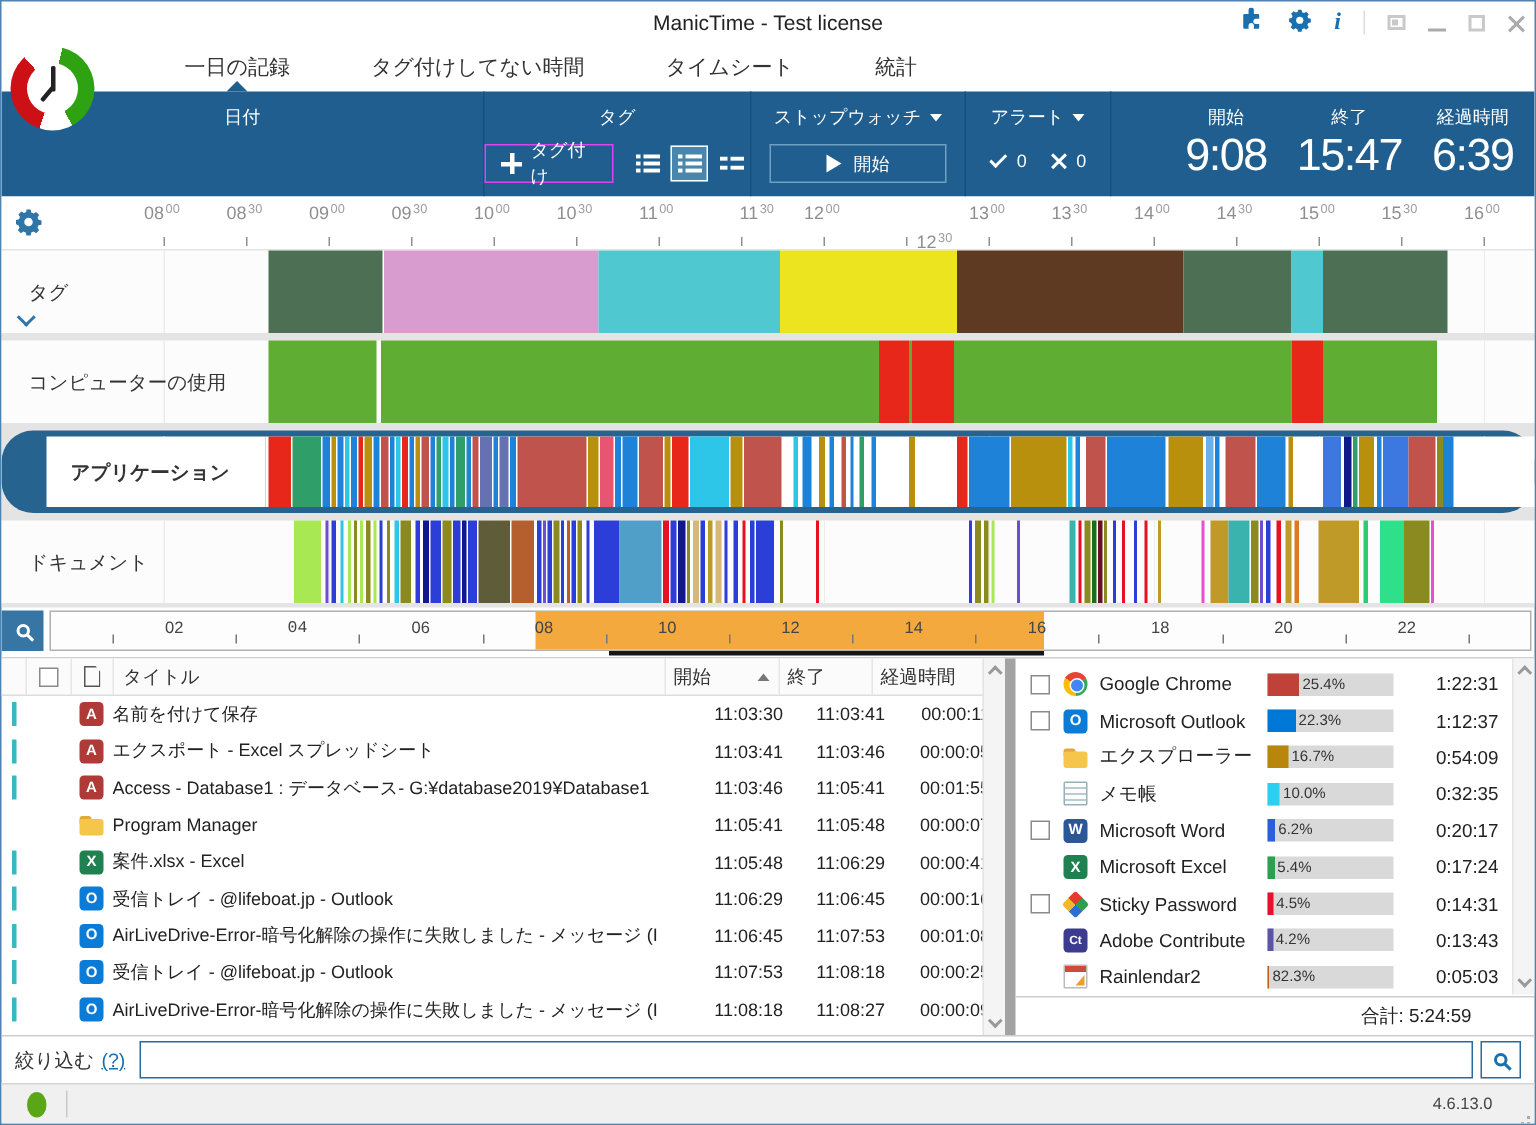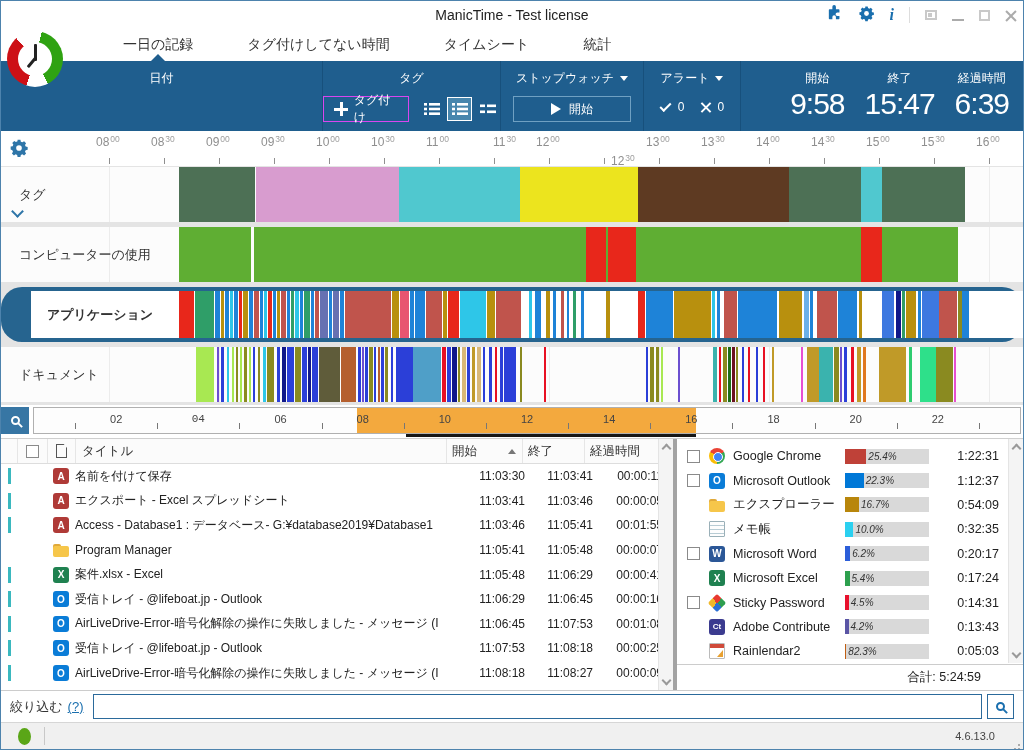--- a/index.html
+++ b/index.html
@@ -94,21 +94,21 @@
   .mag::after { content:''; position:absolute; width:2px; height:6px; background:currentColor; transform:rotate(-45deg); right:-3px; bottom:-5px; }
   .mag.white { color:#fff; } .mag.blue { color:#1a6fae; }
   .scrub-strip { position:relative; flex:1; height:27px; border:1px solid #b0b0b0; background:#fdfdfd; margin-left:4px; margin-right:2px; }
   .scrub-sel { position:absolute; top:0; bottom:0; background:#f3a93e; }
   .scrub-lab { position:absolute; top:5px; transform:translateX(-50%); font-size:11px; color:#444; }
   .scrub-tick { position:absolute; bottom:4px; width:1px; height:6px; background:#777; }
   .scrub-data { position:absolute; bottom:-4px; height:3px; background:#161616; }
 
   
   .main { height:252px; display:flex; flex:none; border-top:1px solid #cfcfcf; }
-  .table-wrap { width:676px; flex:none; display:flex; flex-direction:column; position:relative; border-right:4px solid #a3a3a3; }
+  .table-wrap { width:676px; flex:none; display:flex; flex-direction:column; position:relative; border-right:7px solid #a3a3a3; }
   .t-head { height:25px; display:flex; align-items:center; background:#fbfbfb; border-bottom:1px solid #ddd; font-size:12.5px; color:#333; flex:none; }
   .th-cell { display:flex; align-items:center; height:100%; border-left:1px solid #e6e6e6; }
   .th-ind { width:16px; border-left:none; }
   .th-cb { width:30px; justify-content:center; }
   .th-ico { width:28px; justify-content:center; }
   .th-title { flex:1; padding-left:6px; }
   .th-start { width:76px; padding-left:5px; position:relative; }
   .th-end { width:62px; padding-left:5px; }
   .th-dur { width:74px; padding-left:5px; }
   .tri-up { width:0; height:0; border-left:4px solid transparent; border-right:4px solid transparent; border-bottom:5px solid #777; position:absolute; right:6px; top:10px; }
@@ -148,21 +148,21 @@
   .s-up { width:7px; height:7px; border-left:2px solid #999; border-top:2px solid #999; transform:rotate(45deg); margin-top:2px; }
   .s-dn { width:7px; height:7px; border-left:2px solid #999; border-top:2px solid #999; transform:rotate(225deg); margin-bottom:2px; }
 
   
   .apps-wrap { flex:1; position:relative; display:flex; flex-direction:column; }
   .a-body { flex:1; padding-top:5px; overflow:hidden; }
   .a-row { height:24.4px; display:flex; align-items:center; padding-left:10px; }
   .a-cb { width:13px; margin-right:9px; flex:none; }
   .a-ico { width:16px; margin-right:8px; flex:none; display:flex; justify-content:center; }
   .a-name { width:112px; overflow:hidden; white-space:nowrap; font-size:12.5px; color:#222; flex:none; }
-  .a-track { width:84px; height:15px; background:#d9d9d9; display:flex; align-items:center; flex:none; position:relative;font-style:italic; }
+  .a-track { width:84px; height:15px; background:#d9d9d9; display:flex; align-items:center; flex:none; position:relative; }
   .a-fill { height:100%; flex:none; }
   .a-pct { font-size:10px; color:#333; margin-left:2px; white-space:nowrap; }
   .a-time { flex:1; text-align:right; padding-right:24px; font-size:12.5px; }
   .a-foot { height:26px; border-top:1px solid #ccc; display:flex; align-items:center; justify-content:flex-end; padding-right:42px; font-size:12.5px; flex:none; }
   .apps-wrap .vscroll { bottom:27px; }
 
   
   .filterbar { height:32px; display:flex; align-items:center; padding:0 9px; gap:5px; border-top:1px solid #ccc; flex:none; }
   .f-label { font-size:13px; color:#333; }
   .f-help { font-size:13px; color:#1a6fae; text-decoration:underline; margin-right:4px; }
@@ -294,21 +294,21 @@
         <span class="ckm"></span>
         <span>0</span>
         <span class="xm" style="margin-left:8px;"></span>
         <span>0</span>
       </div>
     </div>
     <div class="tsec sec-stats">
       <div class="stats">
         <div class="stat">
             <span class="lbl">開始</span>
-            <span class="val">9:58</span>
+            <span class="val">9:08</span>
           </div>
         <div class="stat">
             <span class="lbl">終了</span>
             <span class="val">15:47</span>
           </div>
         <div class="stat">
             <span class="lbl">経過時間</span>
             <span class="val">6:39</span>
           </div>
       </div>

